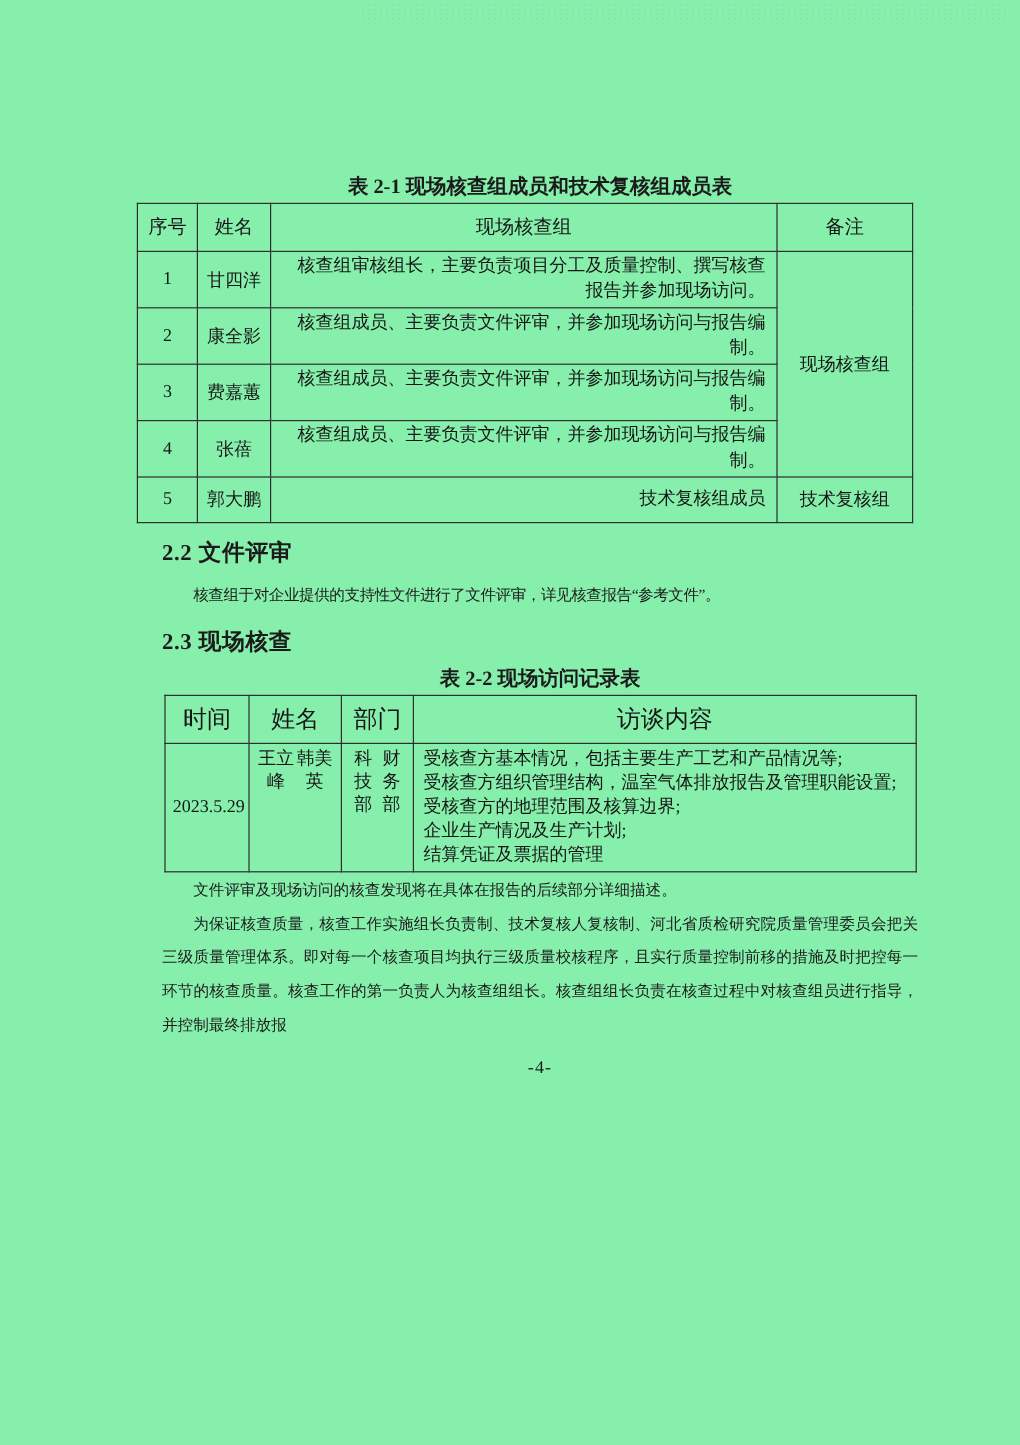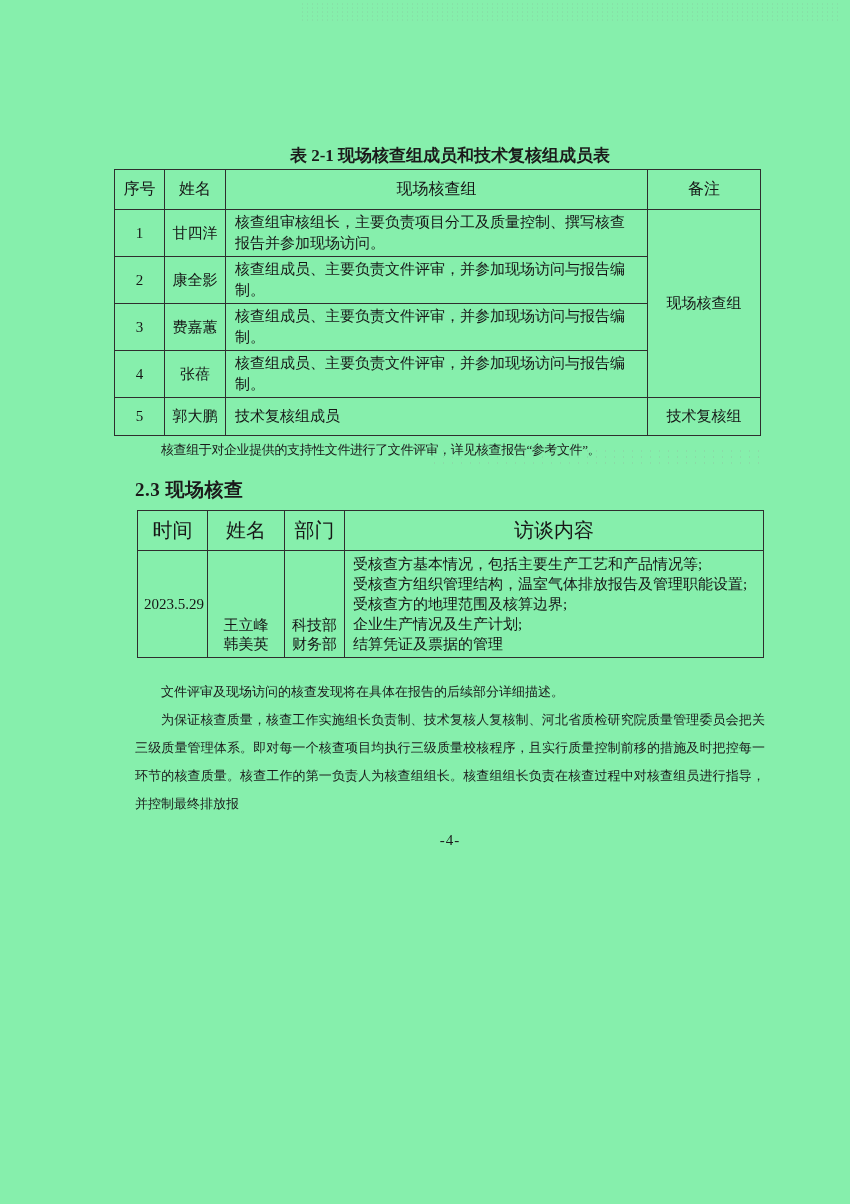--- a/index.html
+++ b/index.html
@@ -65,21 +65,21 @@
   .t1 col.c-name  { width: 61px; }
   .t1 col.c-duty  { width: 422px; }
   .t1 col.c-rem   { width: 113px; }
   .t1 tr:nth-child(1) { height: 40px; }
   .t1 tr:nth-child(2) { height: 46px; }
   .t1 tr:nth-child(3) { height: 41px; }
   .t1 tr:nth-child(4) { height: 41px; }
   .t1 tr:nth-child(5) { height: 37px; }
   .t1 tr:nth-child(6) { height: 38px; }
   .cell-c { text-align: center; vertical-align: middle; }
-  .cell-duty { text-align: left; vertical-align: middle; line-height: 21px; padding: 2px 9px; }
+  .cell-duty { text-align: right; vertical-align: middle; line-height: 21px; padding: 2px 9px; }
   .t1 th { font-size: 16px; }
 
   .sec-heading {
     font-size: 19px;
     font-weight: bold;
     letter-spacing: 0.5px;
     margin: 13px 0 8px 0;
     line-height: 25px;
   }
   p.body {
@@ -93,22 +93,22 @@
 
   .t2 { width: 626px; margin-left: 2px; margin-top: 2px; }
   .t2 col.c-time { width: 70px; }
   .t2 col.c-name { width: 77px; }
   .t2 col.c-dept { width: 60px; }
   .t2 col.c-cont { width: 419px; }
   .t2 tr:nth-child(1) { height: 40px; }
   .t2 th { font-size: 20px; }
   .stack {
     display: flex;
-    flex-direction: column;
-    justify-content: flex-end;
+    flex-direction: row;
+    justify-content: flex-start;
     height: 100px;
     text-align: center;
   }
   .cell-content { vertical-align: middle; padding: 3px 8px; }
   .cell-content div { font-size: 15px; line-height: 20px; white-space: nowrap; }
 
   .page-number {
     text-align: center;
     font-size: 15px;
     margin-top: 14px;
@@ -163,24 +163,26 @@
         </tr>
         <tr>
           <td class="cell-c">5</td>
           <td class="cell-c">郭大鹏</td>
           <td class="cell-duty">技术复核组成员</td>
           <td class="cell-c">技术复核组</td>
         </tr>
       </tbody>
     </table>
 
+    <div class="sec-heading">2.2 文件评审</div>
     <p class="body tight">核查组于对企业提供的支持性文件进行了文件评审，详见核查报告“参考文件”。</p>
 
     <div class="sec-heading">2.3 现场核查</div>
 
+    <div class="tbl-title" style="margin-top:4px;">表 2-2 现场访问记录表</div>
 
     <table class="t2">
       <colgroup>
         <col class="c-time">
           <col class="c-name">
           <col class="c-dept">
           <col class="c-cont">
       </colgroup>
       <tbody>
         <tr>
@@ -207,20 +209,20 @@
             <div>受核查方基本情况，包括主要生产工艺和产品情况等;</div>
             <div>受核查方组织管理结构，温室气体排放报告及管理职能设置;</div>
             <div>受核查方的地理范围及核算边界;</div>
             <div>企业生产情况及生产计划;</div>
             <div>结算凭证及票据的管理</div>
           </td>
         </tr>
       </tbody>
     </table>
 
-    <p class="body" style="margin-top:20px;">文件评审及现场访问的核查发现将在具体在报告的后续部分详细描述。</p>
+    <p class="body" style="margin-top:1px;">文件评审及现场访问的核查发现将在具体在报告的后续部分详细描述。</p>
 
     <p class="body">为保证核查质量，核查工作实施组长负责制、技术复核人复核制、河北省质检研究院质量管理委员会把关三级质量管理体系。即对每一个核查项目均执行三级质量校核程序，且实行质量控制前移的措施及时把控每一环节的核查质量。核查工作的第一负责人为核查组组长。核查组组长负责在核查过程中对核查组员进行指导，并控制最终排放报</p>
 
     <div class="page-number">-4-</div>
 
   </div>
 </div>
 
 </body></html>

